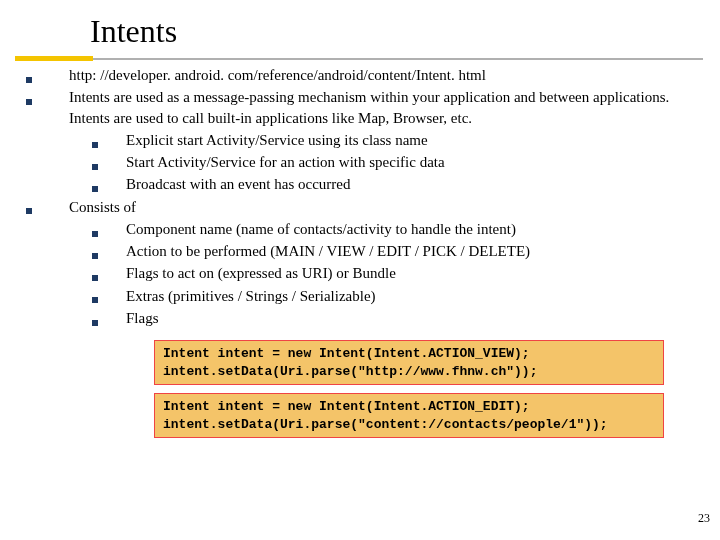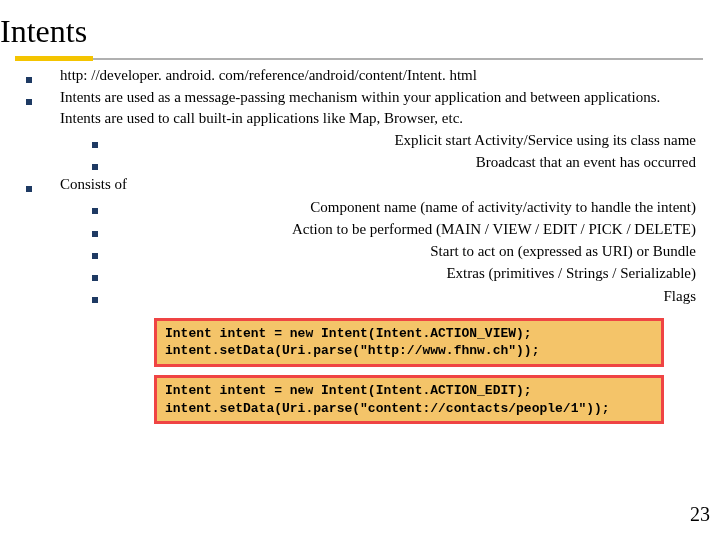--- a/index.html
+++ b/index.html
@@ -9,20 +9,21 @@
     height: 540px;
     background: #fff;
     font-family: "Times New Roman", Times, serif;
     color: #000;
     position: relative;
     overflow: hidden;
   }
   .title-block {
     position: relative;
     padding-top: 14px;
+    padding-left: 90px;
   }
   .title-underline-yellow {
     position: absolute;
     left: 15px;
     top: 56px;
     height: 5px;
     width: 78px;
     background: #f4c400;
   }
   .title-underline-gray {
@@ -47,24 +48,24 @@
     display: flex;
     margin-bottom: 2px;
   }
   .lvl1 .bullet {
     flex: 0 0 34px;
     text-align: left;
     padding-left: 2px;
   }
   .lvl1 .text {
     flex: 1;
+    margin-left: 9px;
   }
   .lvl2-list {
     padding-left: 68px;
-    text-align: right;
   }
   .lvl2 {
     display: flex;
     margin-bottom: 2px;
   }
   .lvl2 .bullet {
     flex: 0 0 34px;
     text-align: left;
   }
   .lvl2 .text {
@@ -78,36 +79,36 @@
     vertical-align: middle;
     margin-top: 6px;
   }
   .bold-run { font-weight: normal; }
   .code-blocks {
     margin-top: 12px;
     padding-left: 130px;
   }
   .code-box {
     background: #f4c469;
-    border: 3px solid #ef4444;
+    border: 1px solid #ef4444;
     padding: 4px 8px;
     margin-bottom: 8px;
     font-family: "Courier New", Courier, monospace;
     font-weight: bold;
     font-size: 13px;
     color: #000;
     white-space: pre;
     width: 510px;
     box-sizing: border-box;
   }
   .page-num {
     position: absolute;
     right: 10px;
     bottom: 14px;
-    font-size: 20px;
+    font-size: 12px;
     margin-top: 24px;
   }
 </style>
 </head>
 <body>
 
 <div class="title-block">
   <div class="title-underline-yellow"></div>
   <div class="title-underline-gray"></div>
   <div class="title-text">Intents</div>
@@ -124,40 +125,44 @@
     <div class="bullet"><span class="bullet-square"></span></div>
     <div class="text">Intents are used as a message-passing mechanism within your application and between applications. Intents are used to call built-in applications like Map, Browser, etc.</div>
   </div>
   <div class="lvl2-list">
     <div class="lvl2">
       <div class="bullet"><span class="bullet-square"></span></div>
       <div class="text">Explicit start Activity/Service using its class name</div>
     </div>
     <div class="lvl2">
       <div class="bullet"><span class="bullet-square"></span></div>
-      <div class="text">Broadcast that an event has occurred</div>
+      <div class="text">Start Activity/Service for an action with specific data</div>
+    </div>
+    <div class="lvl2">
+      <div class="bullet"><span class="bullet-square"></span></div>
+      <div class="text">Broadcast with an event has occurred</div>
     </div>
   </div>
 
   <div class="lvl1">
     <div class="bullet"><span class="bullet-square"></span></div>
     <div class="text">Consists of</div>
   </div>
   <div class="lvl2-list">
     <div class="lvl2">
       <div class="bullet"><span class="bullet-square"></span></div>
-      <div class="text"><span class="bold-run">Component name</span><span>  (name of activity/activity to handle the intent)</span></div>
+      <div class="text"><span class="bold-run">Component name</span><span>  (name of contacts/activity to handle the intent)</span></div>
     </div>
     <div class="lvl2">
       <div class="bullet"><span class="bullet-square"></span></div>
       <div class="text"><span class="bold-run">Action to be performed</span><span>  (MAIN / VIEW / EDIT / PICK / DELETE)</span></div>
     </div>
     <div class="lvl2">
       <div class="bullet"><span class="bullet-square"></span></div>
-      <div class="text"><span class="bold-run">Start to act on</span><span>  (expressed as URI) or Bundle</span></div>
+      <div class="text"><span class="bold-run">Flags to act on</span><span>  (expressed as URI) or Bundle</span></div>
     </div>
     <div class="lvl2">
       <div class="bullet"><span class="bullet-square"></span></div>
       <div class="text"><span class="bold-run">Extras </span><span>(primitives / Strings / Serializable)</span></div>
     </div>
     <div class="lvl2">
       <div class="bullet"><span class="bullet-square"></span></div>
       <div class="text"><span class="bold-run">Flags</span><span></span></div>
     </div>
   </div>

